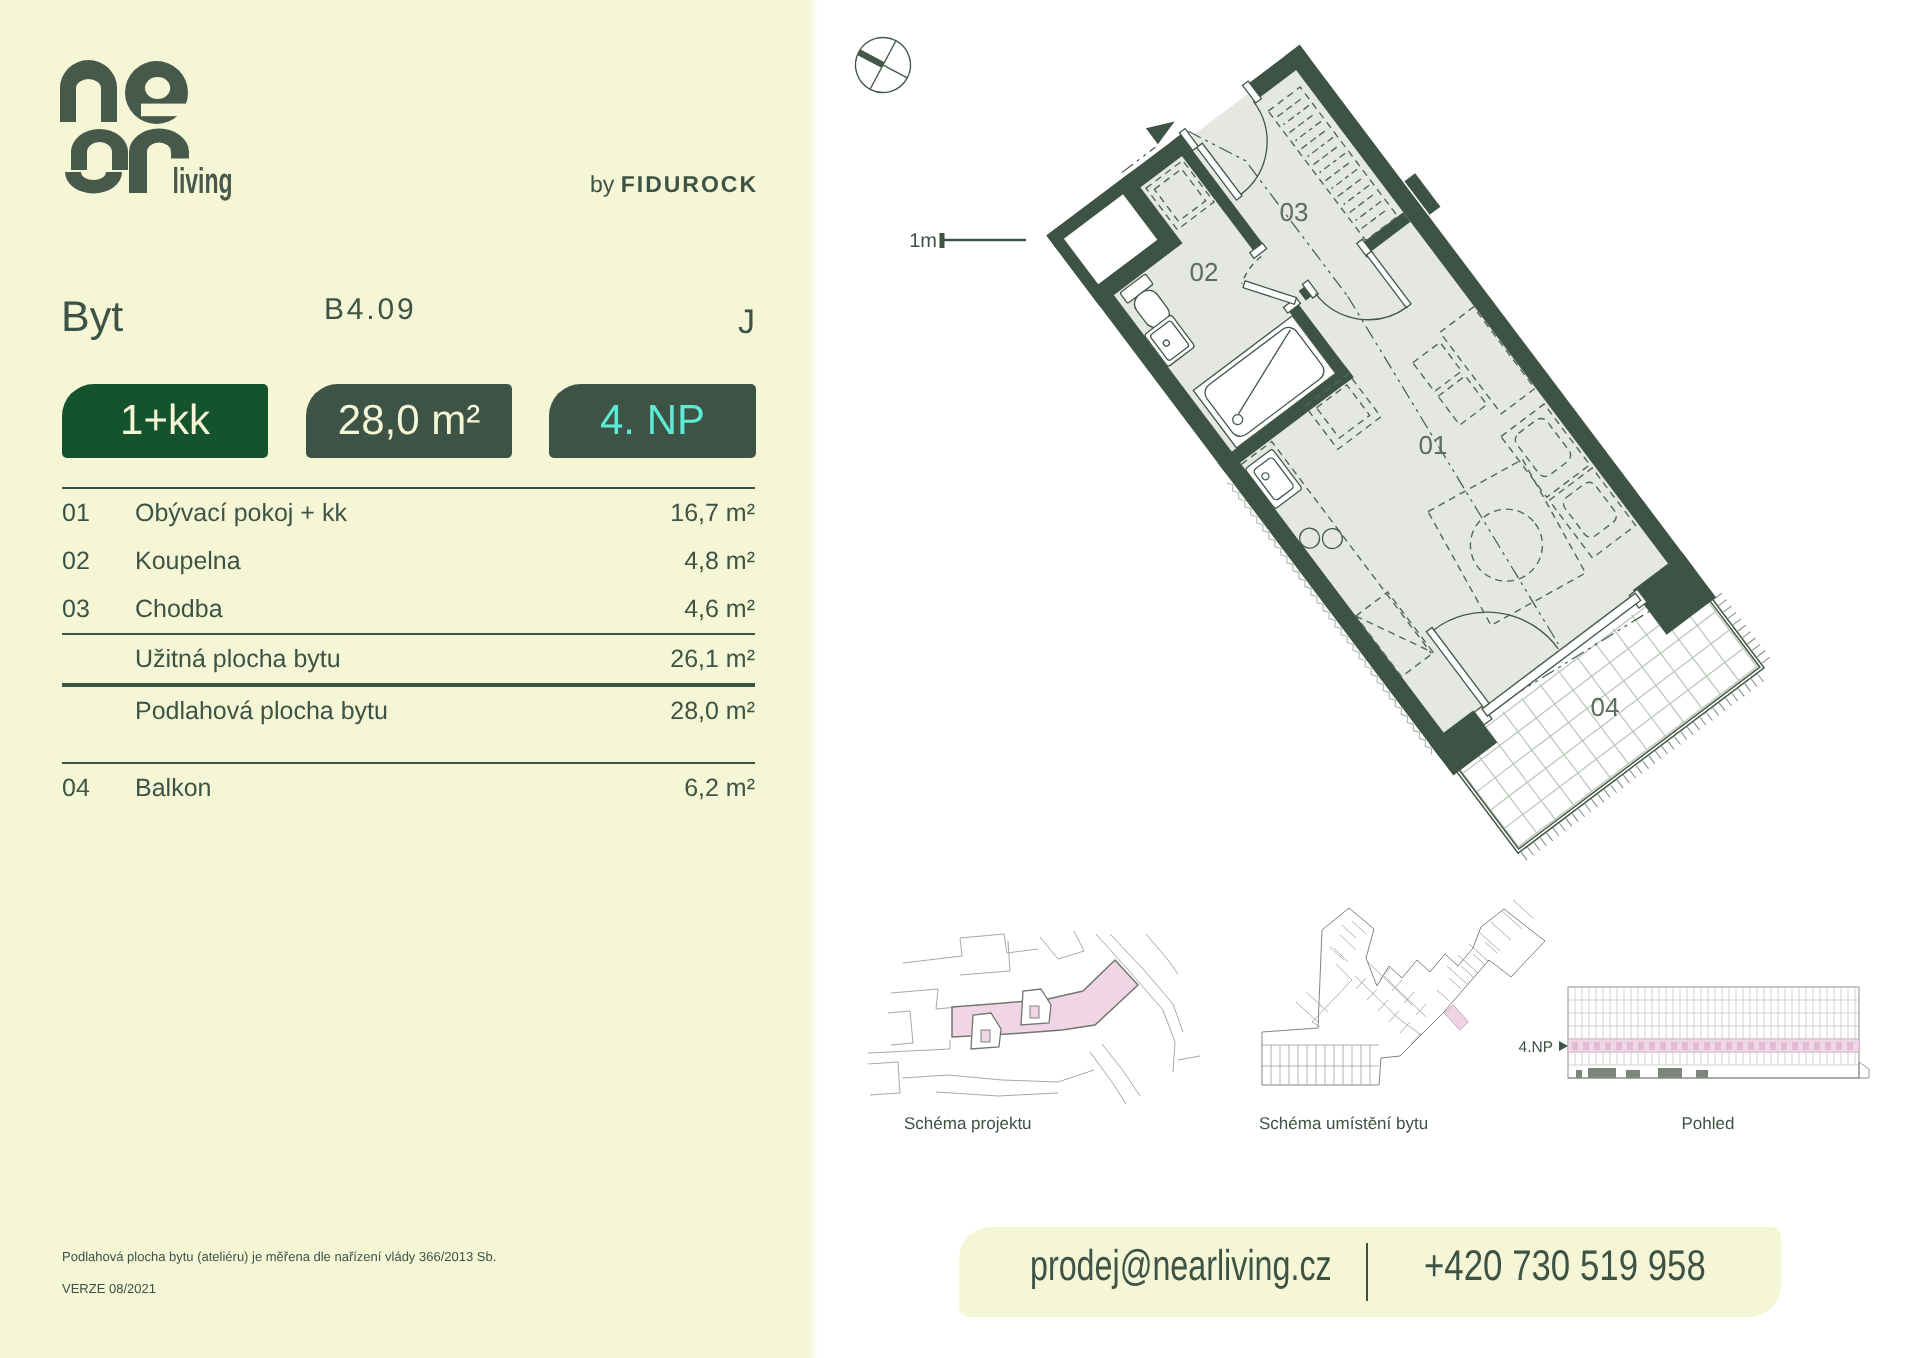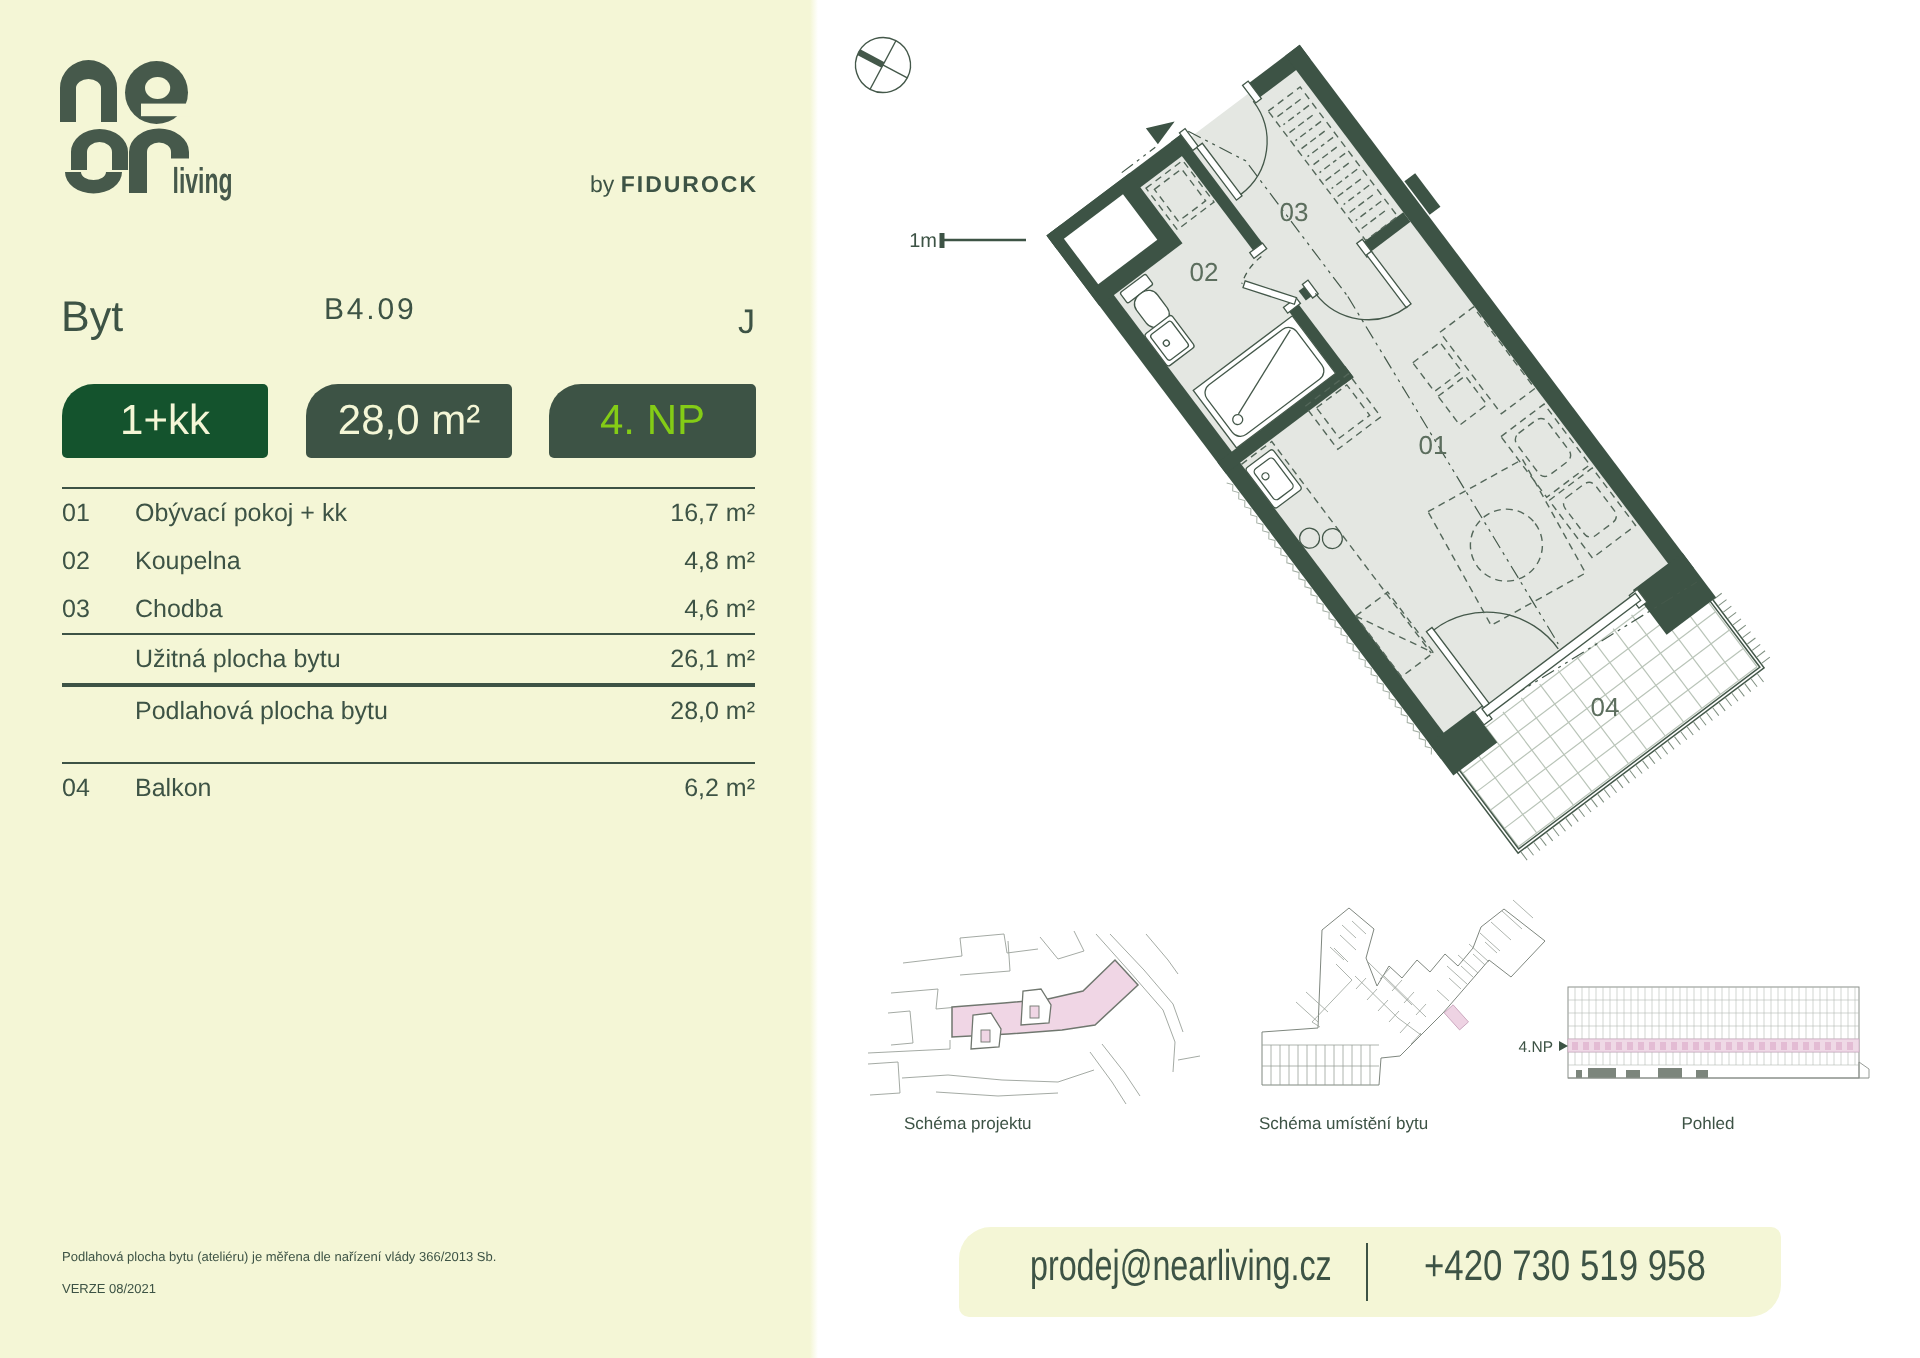--- a/index.html
+++ b/index.html
@@ -36,21 +36,21 @@
 <div class="abs" style="left:590px;top:171px;font-size:23px;">by <b style="letter-spacing:2px;">FIDUROCK</b></div>
 
 <div class="abs" style="left:61px;top:293px;font-size:43px;">Byt</div>
 <div class="abs" style="left:300px;top:293px;font-size:30px;letter-spacing:2.8px;margin-left:24px;">B4.09</div>
 <div class="abs" style="left:738px;top:303px;font-size:34px;">J</div>
 
 <div class="abs" style="left:62px;top:384px;width:206px;height:74px;background:#14532d;border-radius:32px 5px 5px 5px;color:#f4f6d6;font-size:42px;text-align:center;line-height:72px;">1+kk</div>
 
 <div class="abs" style="left:306px;top:384px;width:206px;height:74px;background:#3d5345;border-radius:32px 5px 5px 5px;color:#f4f6d6;font-size:42px;text-align:center;line-height:72px;">28,0 m²</div>
 
-<div class="abs" style="left:549px;top:384px;width:207px;height:74px;background:#3d5345;border-radius:32px 5px 5px 5px;color:#84cc16;font-size:42px;text-align:center;line-height:72px;">4. NP</div>
+<div class="abs" style="left:549px;top:384px;width:207px;height:74px;background:#3d5345;border-radius:32px 5px 5px 5px;color:#5eead4;font-size:42px;text-align:center;line-height:72px;">4. NP</div>
 
 <div class="abs" style="left:62px;top:487px;width:693px;">
   <div style="border-top:2px solid #3d5345;"></div>
   <div class="row">
         <div class="c1">01</div>
         <div class="c2">Obývací pokoj + kk</div>
         <div>16,7 m²</div>
       </div>
   <div class="row">
         <div class="c1">02</div>

